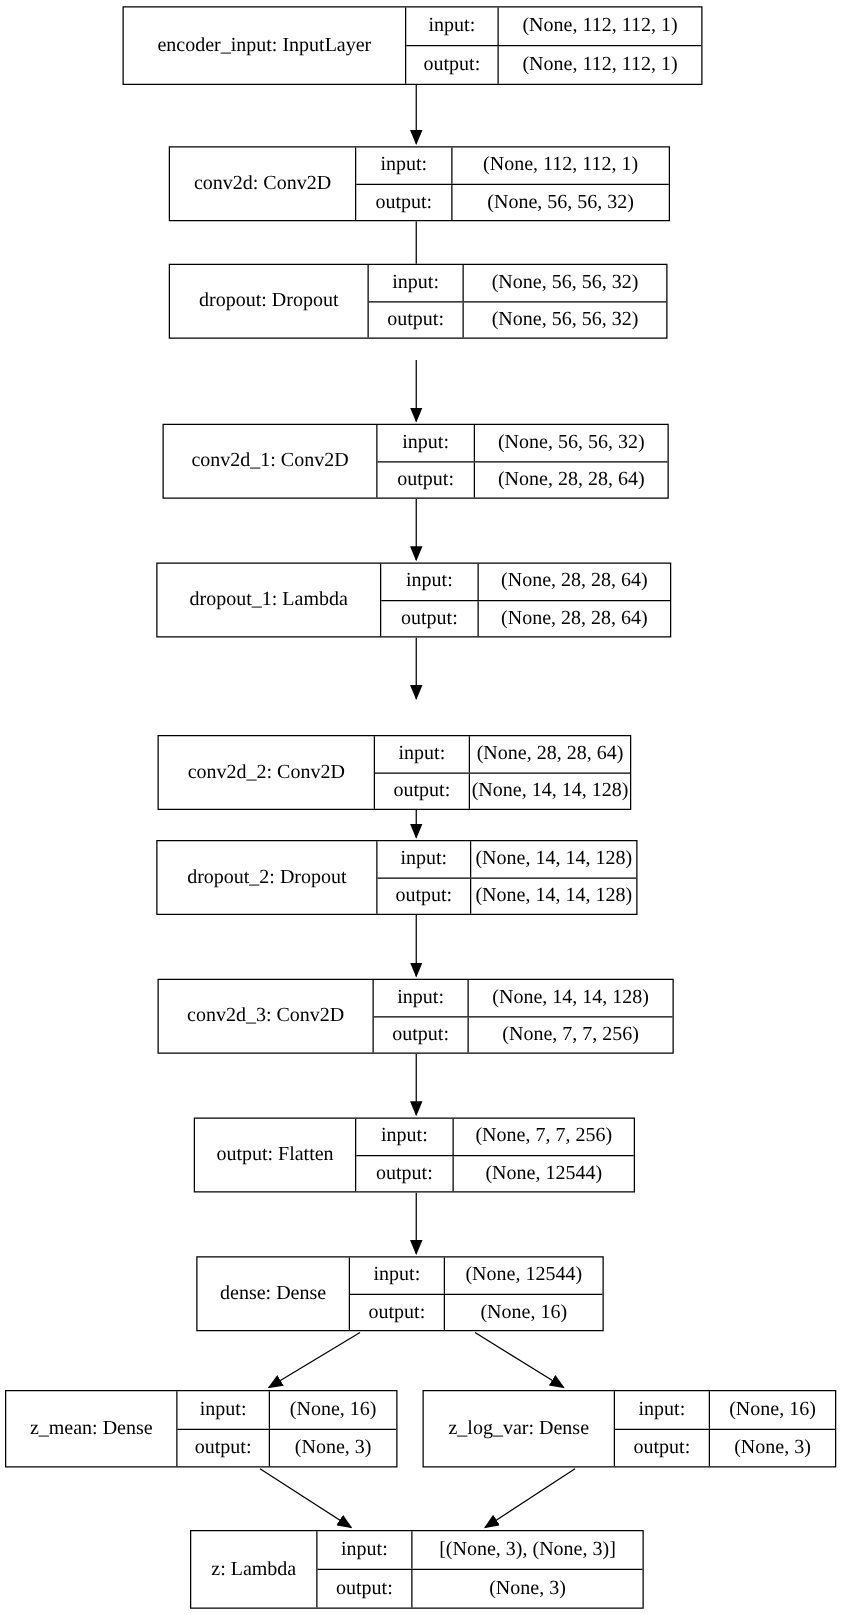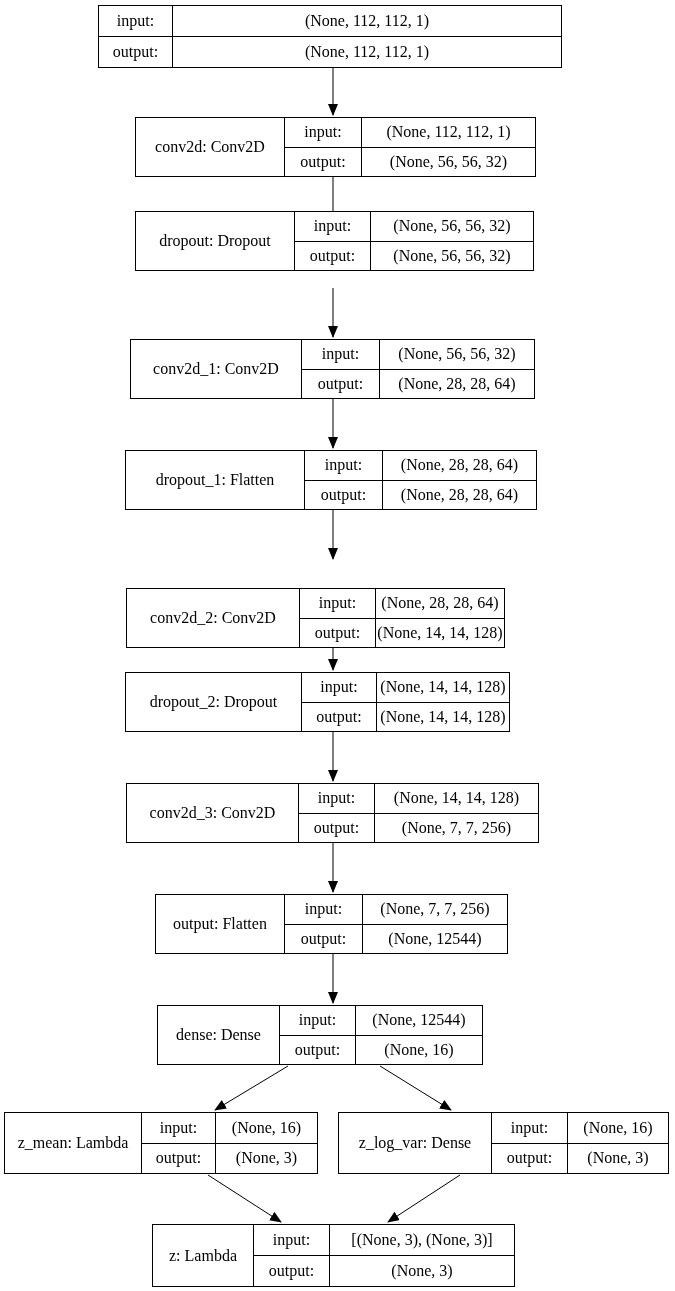--- a/index.html
+++ b/index.html
@@ -87,20 +87,21 @@
     <line x1="333" y1="732" x2="333" y2="781" stroke="#000" stroke-width="1" marker-end="url(#ah)"></line>
     <line x1="333" y1="843" x2="333" y2="892" stroke="#000" stroke-width="1" marker-end="url(#ah)"></line>
     <line x1="333" y1="954" x2="333" y2="1003" stroke="#000" stroke-width="1" marker-end="url(#ah)"></line>
     <line x1="288" y1="1066" x2="215" y2="1110" stroke="#000" stroke-width="1" marker-end="url(#ah)"></line>
     <line x1="380" y1="1066" x2="451" y2="1110" stroke="#000" stroke-width="1" marker-end="url(#ah)"></line>
     <line x1="208" y1="1175" x2="281" y2="1222" stroke="#000" stroke-width="1" marker-end="url(#ah)"></line>
     <line x1="460" y1="1175" x2="388" y2="1222" stroke="#000" stroke-width="1" marker-end="url(#ah)"></line>
   </svg>
 
   <div class="node" style="left:98px;top:5px;width:464px;height:63px">
+    <div class="name-cell" style="width:225px">encoder_input: InputLayer</div>
     <div class="io-cells">
       <div class="io-row">
         <div class="io-label" style="width:73px">input:</div>
         <div class="io-value">(None, 112, 112, 1)</div>
       </div>
       <div class="io-row out">
         <div class="io-label" style="width:73px">output:</div>
         <div class="io-value">(None, 112, 112, 1)</div>
       </div>
     </div>
@@ -142,21 +143,21 @@
         <div class="io-value">(None, 56, 56, 32)</div>
       </div>
       <div class="io-row out">
         <div class="io-label" style="width:77px">output:</div>
         <div class="io-value">(None, 28, 28, 64)</div>
       </div>
     </div>
   </div>
 
   <div class="node" style="left:125px;top:450px;width:412px;height:60px">
-    <div class="name-cell" style="width:178px">dropout_1: Flatten</div>
+    <div class="name-cell" style="width:178px">dropout_1: Lambda</div>
     <div class="io-cells">
       <div class="io-row">
         <div class="io-label" style="width:77px">input:</div>
         <div class="io-value">(None, 28, 28, 64)</div>
       </div>
       <div class="io-row out">
         <div class="io-label" style="width:77px">output:</div>
         <div class="io-value">(None, 28, 28, 64)</div>
       </div>
     </div>
@@ -226,21 +227,21 @@
         <div class="io-value">(None, 12544)</div>
       </div>
       <div class="io-row out">
         <div class="io-label" style="width:75px">output:</div>
         <div class="io-value">(None, 16)</div>
       </div>
     </div>
   </div>
 
   <div class="node" style="left:4px;top:1112px;width:314px;height:62px">
-    <div class="name-cell" style="width:136px">z_mean: Lambda</div>
+    <div class="name-cell" style="width:136px">z_mean: Dense</div>
     <div class="io-cells">
       <div class="io-row">
         <div class="io-label" style="width:73px">input:</div>
         <div class="io-value">(None, 16)</div>
       </div>
       <div class="io-row out">
         <div class="io-label" style="width:73px">output:</div>
         <div class="io-value">(None, 3)</div>
       </div>
     </div>

